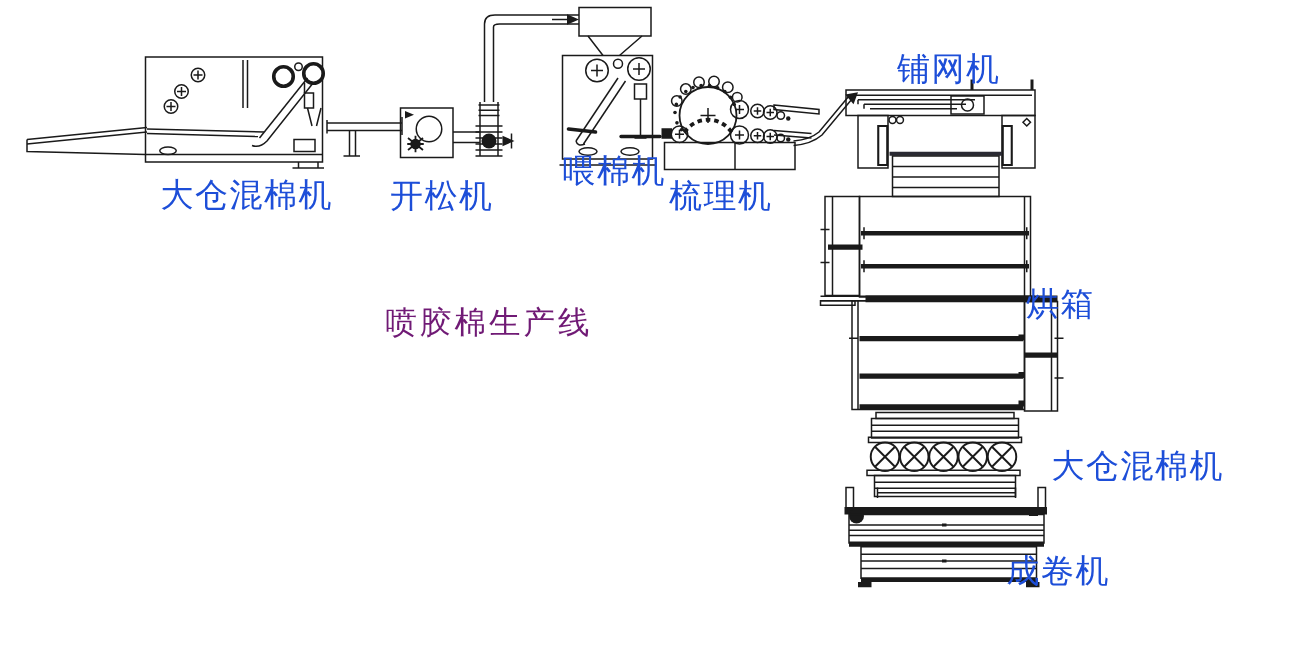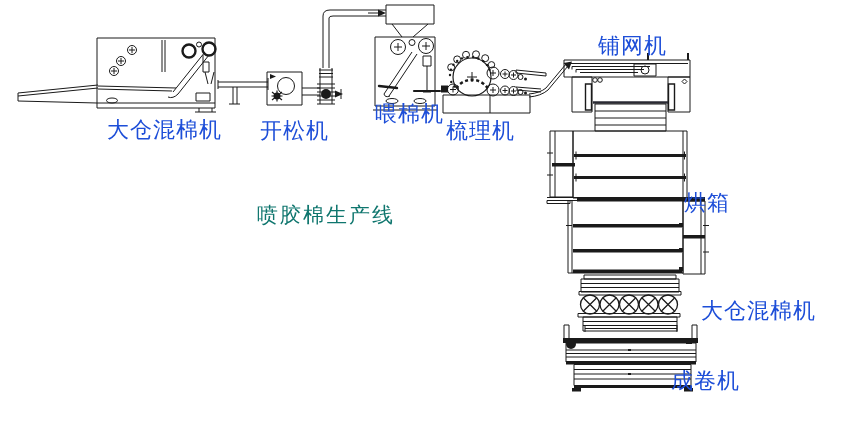--- a/index.html
+++ b/index.html
@@ -1,20 +1,20 @@
 <!DOCTYPE html>
 <html><head>
 <meta charset="utf-8">
 <style>
   html,body{margin:0;padding:0;background:#fff;}
   #stage{position:relative;width:860px;height:432px;background:#ffffff;overflow:hidden;
          font-family:"Liberation Sans",sans-serif;color:#1a1a1a;}
   #lineart{position:absolute;left:0;top:0;}
   .lbl{position:absolute;font-size:22px;letter-spacing:1px;color:#1d4ed8;white-space:nowrap;}
-  .title{position:absolute;font-size:21px;letter-spacing:2px;color:#0f766e;white-space:nowrap;}
+  .title{position:absolute;font-size:21px;letter-spacing:2px;color:#701a75;white-space:nowrap;}
   svg *{vector-effect:non-scaling-stroke;}
 </style>
 </head>
 <body>
 
 <div id="stage">
 
 <svg id="lineart" width="860" height="432" viewBox="0 0 860 432" fill="none" stroke="#1a1a1a" stroke-width="1">
 
   <g>

